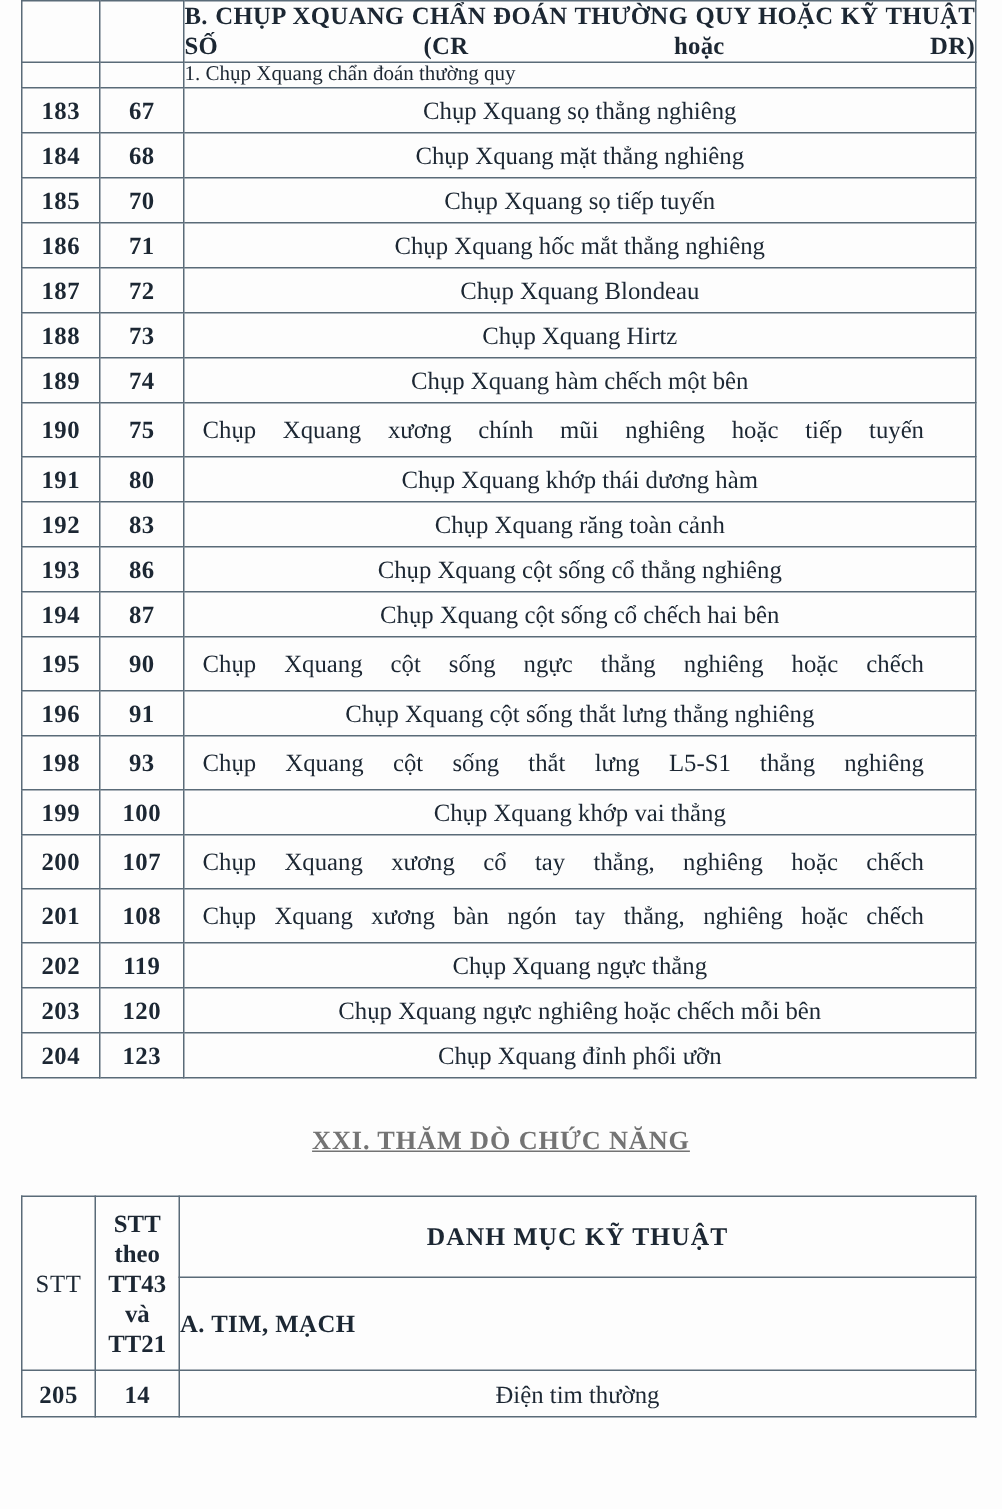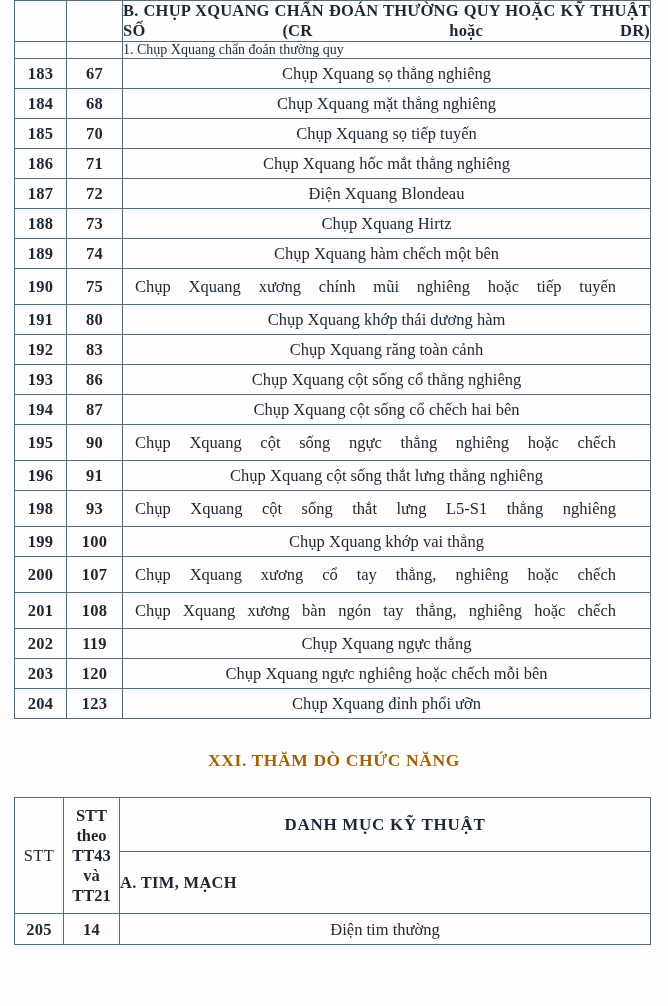--- a/index.html
+++ b/index.html
@@ -81,21 +81,22 @@
   .t1 tr.r-tall td { height: 35px; }
 
   
   .section-heading {
     text-align: center;
     font-weight: bold;
     font-size: 17.5px;
     letter-spacing: .6px;
     margin: 31px 0 0 0;
     padding: 0;
-    color: #a16207;
+    color: #737373;
+    text-decoration: underline;
   }
 
   
   .t2-wrap { margin-top: 26px; }
   .t2 col.c2-stt  { width: 49px; }
   .t2 col.c2-tt   { width: 56px; }
   .t2 col.c2-name { width: 531px; }
 
   .t2 td { vertical-align: middle; }
   .hdr-stt {
@@ -168,21 +169,21 @@
         <td class="cell-name">Chụp Xquang sọ tiếp tuyến</td>
       </tr>
       <tr class="r-std">
         <td class="cell-num">186</td>
         <td class="cell-num">71</td>
         <td class="cell-name">Chụp Xquang hốc mắt thẳng nghiêng</td>
       </tr>
       <tr class="r-std">
         <td class="cell-num">187</td>
         <td class="cell-num">72</td>
-        <td class="cell-name">Điện Xquang Blondeau</td>
+        <td class="cell-name">Chụp Xquang Blondeau</td>
       </tr>
       <tr class="r-std">
         <td class="cell-num">188</td>
         <td class="cell-num">73</td>
         <td class="cell-name">Chụp Xquang Hirtz</td>
       </tr>
       <tr class="r-std">
         <td class="cell-num">189</td>
         <td class="cell-num">74</td>
         <td class="cell-name">Chụp Xquang hàm chếch một bên</td>

